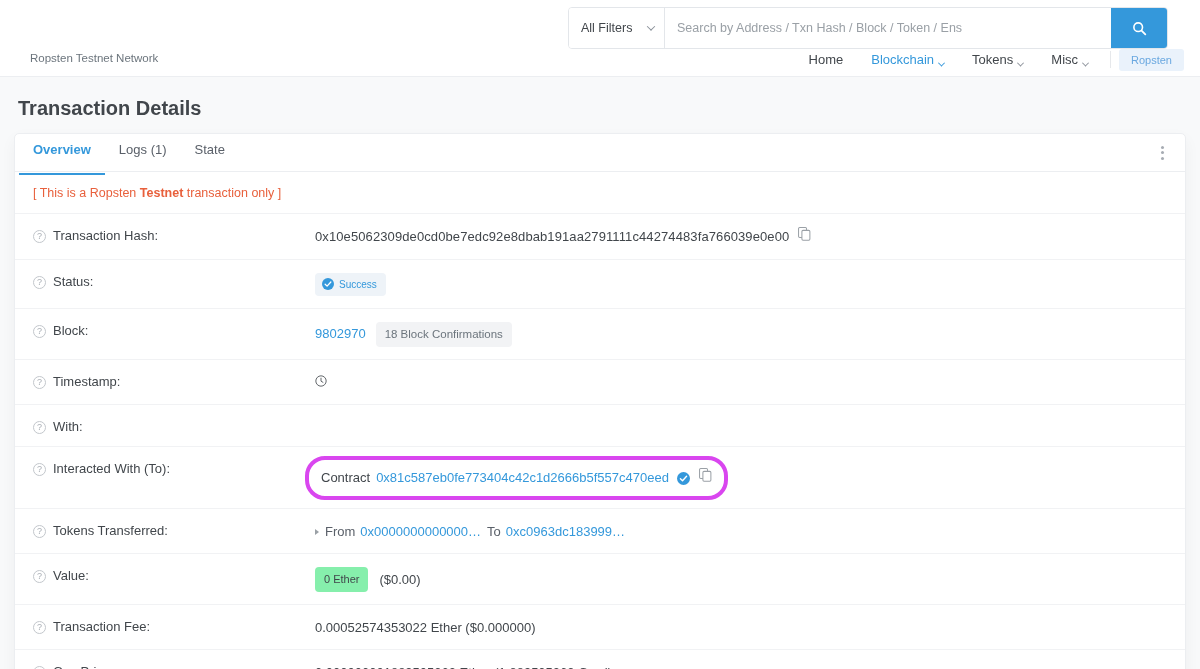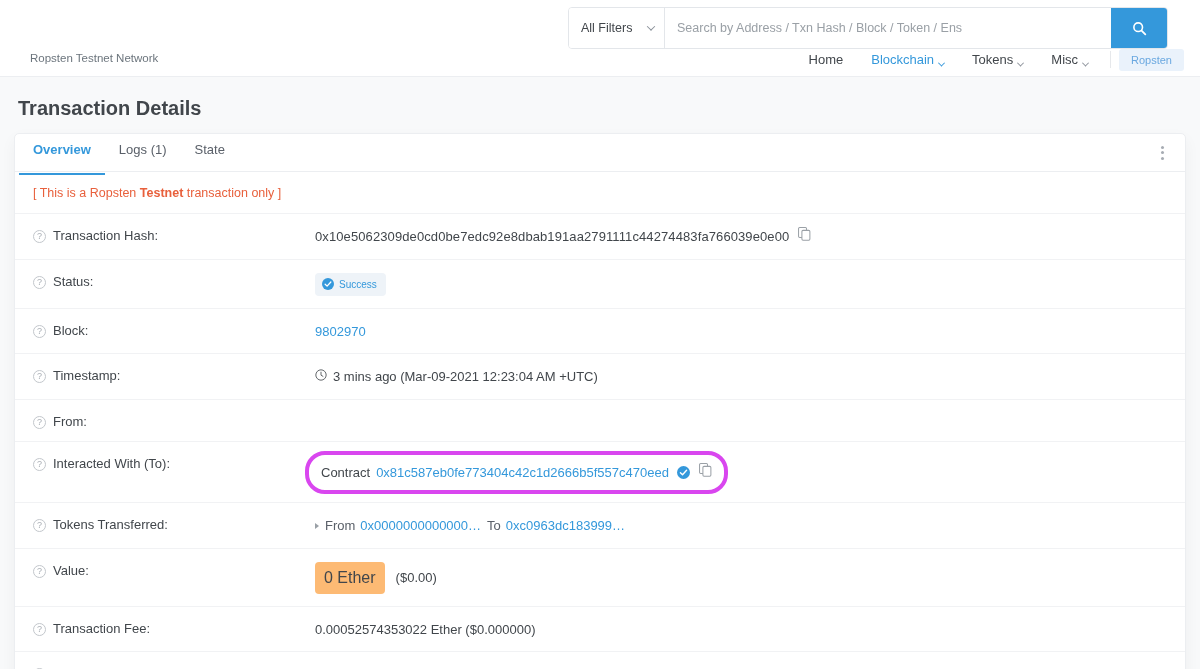--- a/index.html
+++ b/index.html
@@ -271,25 +271,25 @@
     display: inline-block;
     background: #f2f3f5;
     color: #6c757d;
     border-radius: 4px;
     padding: 4px 9px;
     font-size: 11.5px;
     margin-left: 10px;
   }
   .badge-ether {
     display: inline-block;
-    background: #fdba74;
+    background: #86efac;
     color: #41464b;
     border-radius: 4px;
     padding: 4px 9px;
-    font-size: 16px;
+    font-size: 11px;
   }
   .paren-usd { margin-left: 11px; color: #41464b; }
 
   .clock {
     display: inline-block;
     margin-right: 6px;
     vertical-align: -2px;
   }
 
   
@@ -418,43 +418,43 @@
       </div>
     </div>
 
     <div class="row">
       <div class="label">
         <span class="qmark">?</span>
         <span>Block:</span>
       </div>
       <div class="value">
         <span class="lnk">9802970</span>
+        <span class="badge-grey">18 Block Confirmations</span>
       </div>
     </div>
 
     <div class="row">
       <div class="label">
         <span class="qmark">?</span>
         <span>Timestamp:</span>
       </div>
       <div class="value">
         <span class="clock">
           <svg width="12" height="12" viewBox="0 0 16 16">
             <circle cx="8" cy="8" r="6.9" fill="none" stroke="#41464b" stroke-width="1.1"></circle>
             <path d="M8 4.2 V8.2 L10.6 9.8" fill="none" stroke="#41464b" stroke-width="1.1" stroke-linecap="round"></path>
           </svg>
         </span>
-        <span>3 mins ago (Mar-09-2021 12:23:04 AM +UTC)</span>
-      </div>
-    </div>
-
-    <div class="row">
-      <div class="label">
-        <span class="qmark">?</span>
-        <span>From:</span>
+      </div>
+    </div>
+
+    <div class="row">
+      <div class="label">
+        <span class="qmark">?</span>
+        <span>With:</span>
       </div>
     </div>
 
     <div class="row">
       <div class="label">
         <span class="qmark">?</span>
         <span>Interacted With (To):</span>
       </div>
       <div class="value">
         <span class="hl hl-contract">

